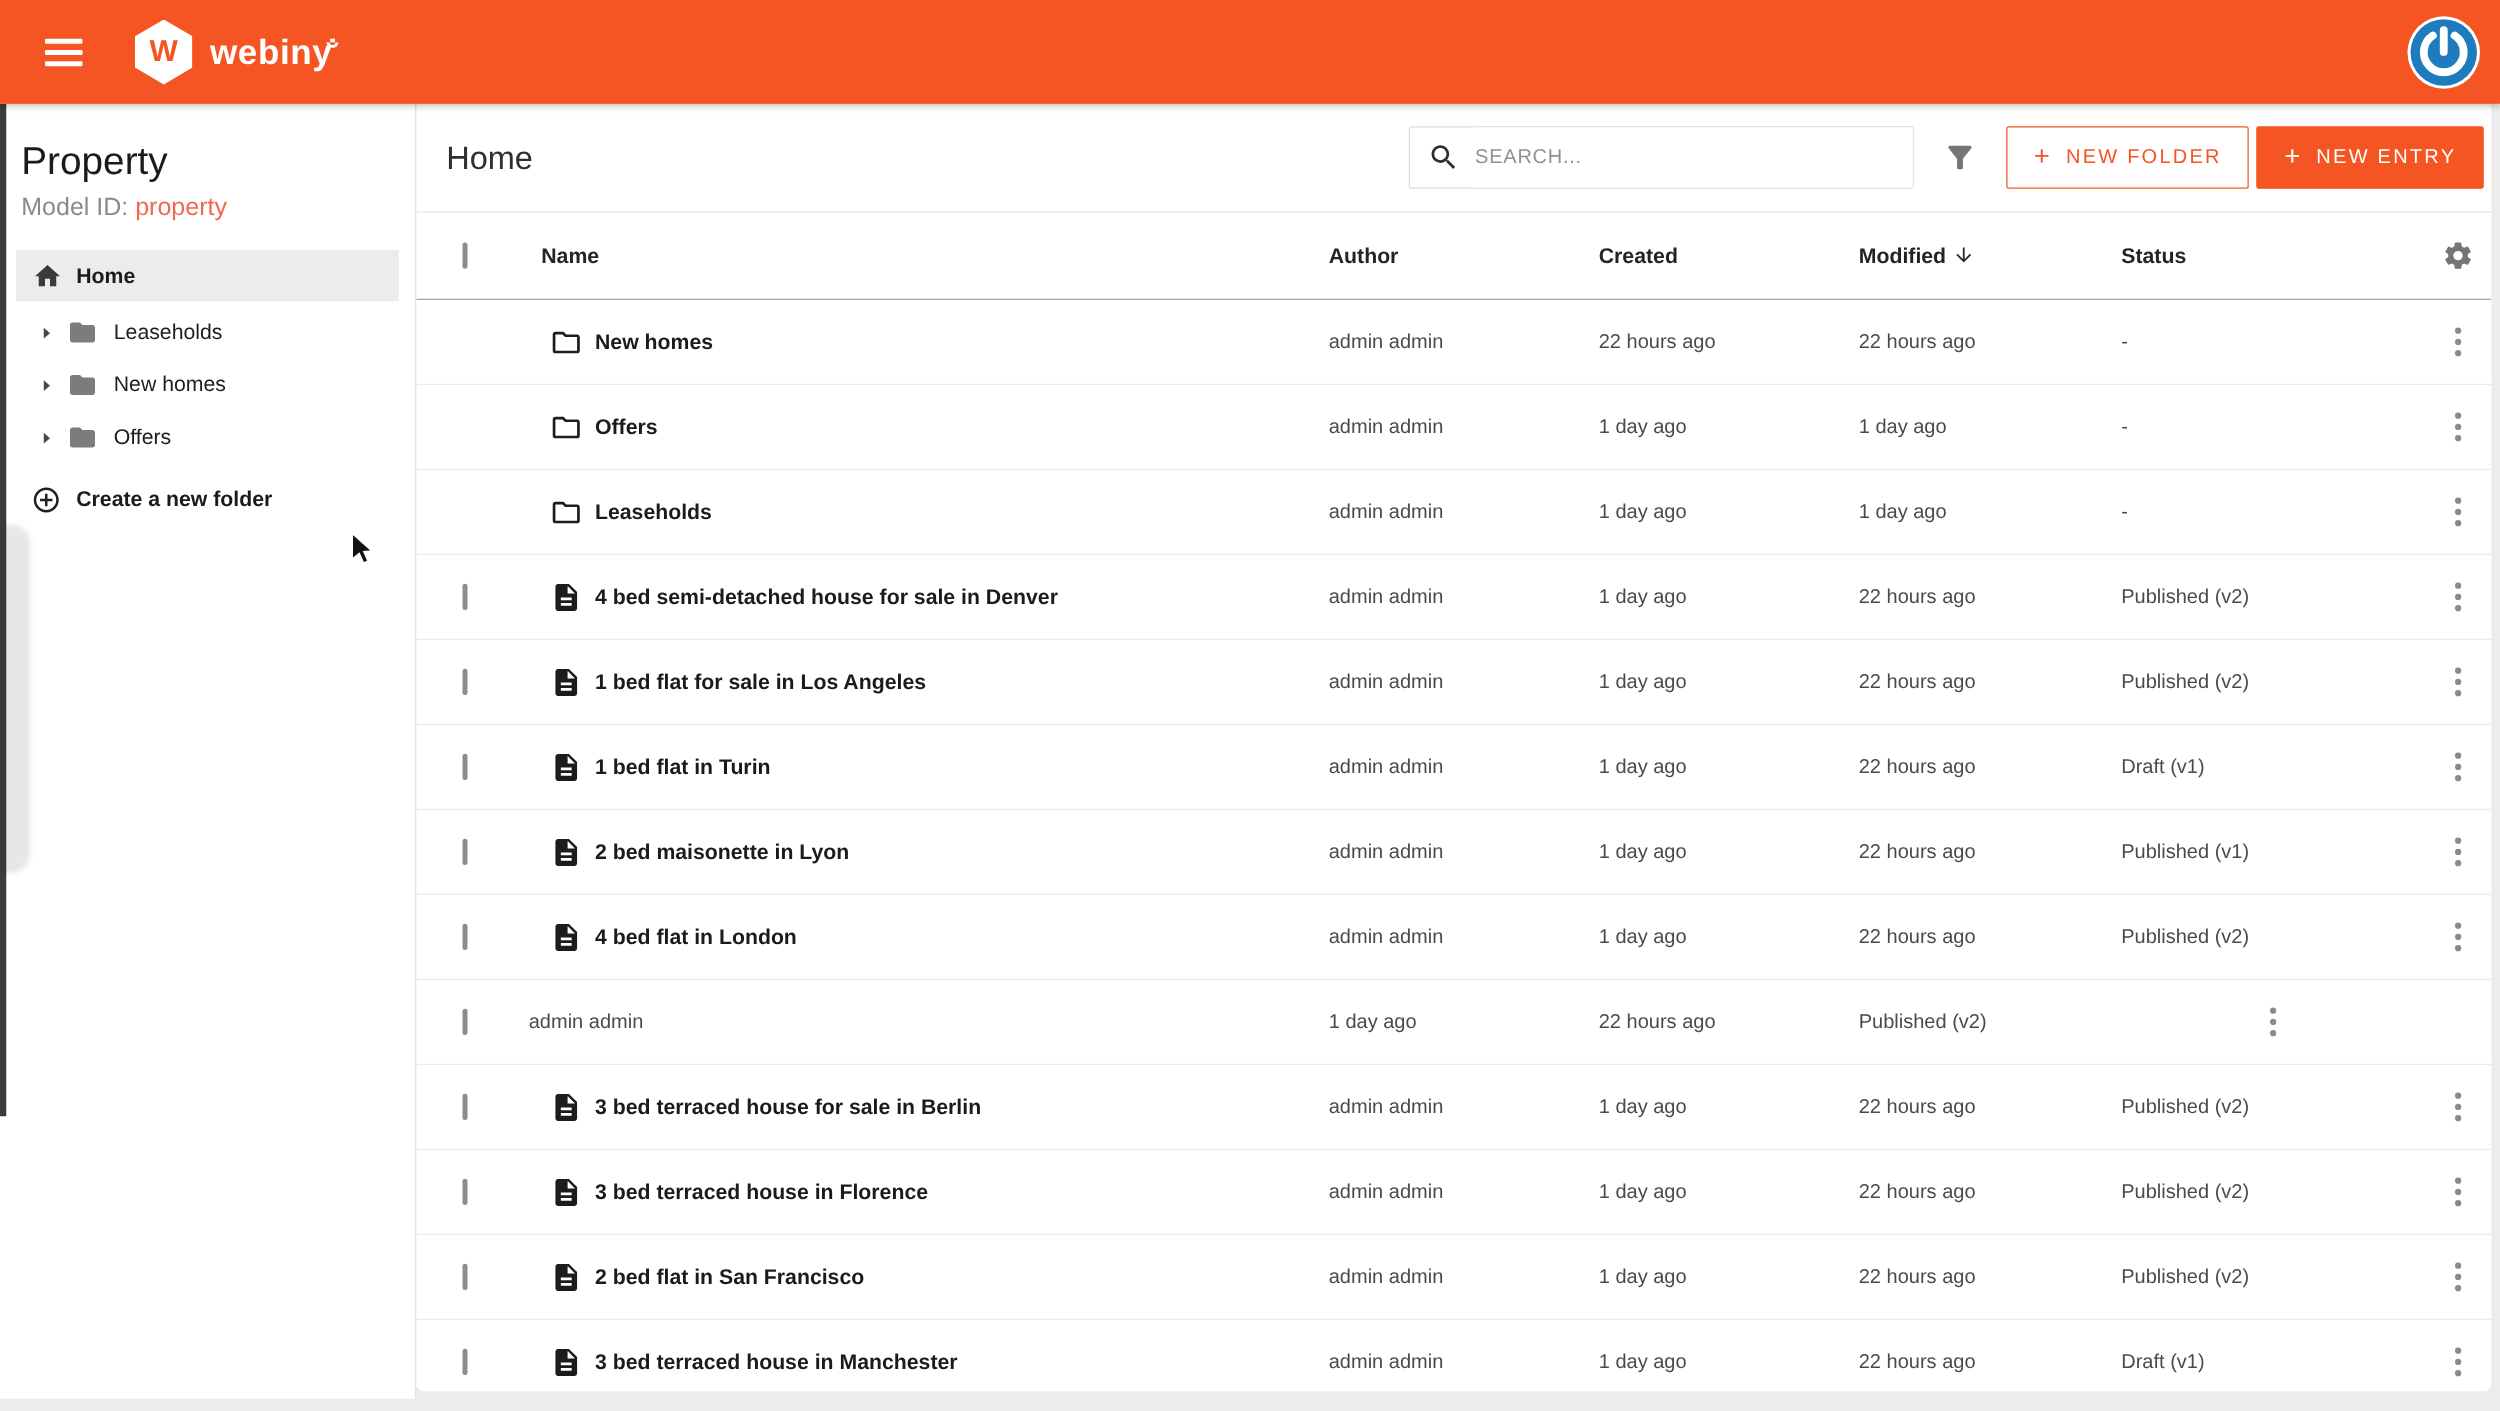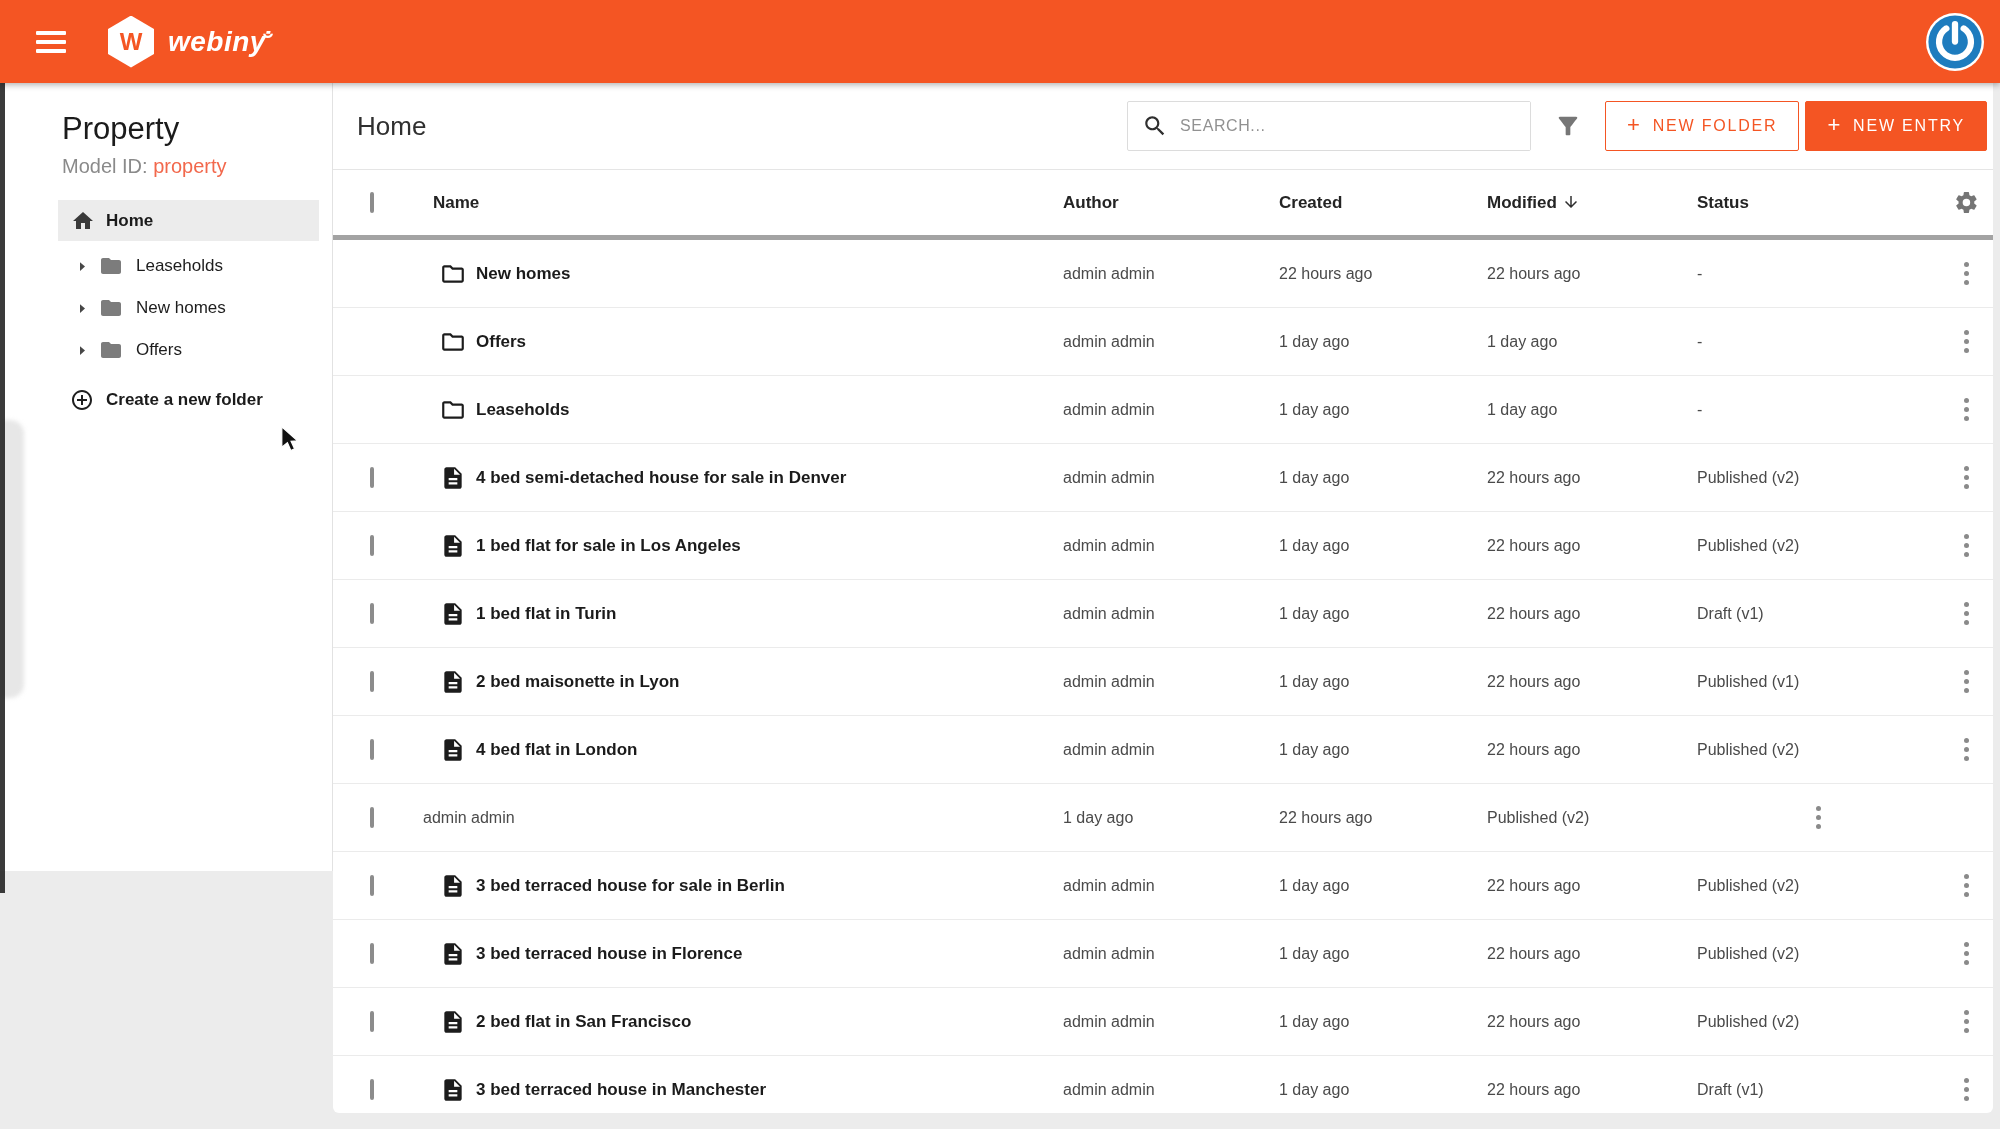--- a/index.html
+++ b/index.html
@@ -17,31 +17,31 @@
   }
   .hamburger { margin-left:36px; width:30px; height:22px; display:flex; flex-direction:column; justify-content:space-between; cursor:pointer; }
   .hamburger span { display:block; height:4px; background:#fff; border-radius:1px; }
   .logo-wrap { display:flex; align-items:center; margin-left:42px; gap:14px; }
   .logo-hex {
     width:46px; height:52px; background:#fff;
     clip-path:polygon(50% 0,100% 26%,100% 74%,50% 100%,0 74%,0 26%);
     display:flex; align-items:center; justify-content:center;
   }
   .logo-hex b { color:#F45523; font-size:24px; }
-  .logo-text { color:#fff; font-size:28px; font-weight:bold; letter-spacing:.5px;font-style:italic; }
+  .logo-text { color:#fff; font-size:28px; font-weight:bold; letter-spacing:.5px; }
   .logo-text .curl { display:inline-block; transform:translateY(3px); }
   .avatar {
     position:absolute; right:16px; top:13px; width:58px; height:58px; border-radius:50%;
     background:#fff; display:flex; align-items:center; justify-content:center; cursor:pointer;
   }
 
   
   .sidebar {
-    position:absolute; left:0; top:83px; width:333px; height:788px;
-    background:#fff; border-right:1px solid #E2E2E2; z-index:10;padding-left:45px;
+    position:absolute; left:0; top:83px; width:333px; height:1036px;
+    background:#fff; border-right:1px solid #E2E2E2; z-index:10;
   }
   .sb-title { margin:28px 0 0 17px; font-size:31px; font-weight:400; color:#1b1b1b; }
   .sb-model { margin:8px 0 0 17px; font-size:20px; color:#8a8a8a; }
   .sb-model .model-val { color:#F2684C; }
   .sb-home {
     margin:22px 13px 0 13px; height:41px; background:#ECECEC;
     display:flex; align-items:center; padding-left:13px; gap:11px; cursor:pointer;
   }
   .sb-home .label { font-size:17px; font-weight:bold; color:#1b1b1b; }
   .sb-tree { margin-top:4px; }
@@ -84,21 +84,21 @@
   }
   .btn .plus { font-size:22px; font-weight:400; line-height:1; transform:translateY(-1px); }
   .btn-outline { background:#fff; border:1px solid #F45523; color:#F45523; margin-right:6px; }
   .btn-solid { background:#F45523; border:1px solid #F45523; color:#fff; }
 
   
   .trow {
     display:grid; grid-template-columns:90px 640px 216px 208px 210px 243px 53px;
     align-items:center; border-bottom:1px solid #EBEBEB;
   }
-  .thead { height:70px; border-bottom:5px solid #a3a3a3; }
+  .thead { height:70px; border-bottom:1px solid #a3a3a3; }
   .thead .hlabel { font-size:17px; font-weight:bold; color:#242424; }
   .h-name { padding-left:10px; }
   .h-mod { display:flex; align-items:flex-start; gap:5px; }
   .tbody .trow { height:68px; }
   .checkbox {
     width:25px; height:25px; border:2px solid #8C8C8C; border-radius:2px; margin-left:37px; background:#fff; cursor:pointer;
   }
   .cell-name { display:flex; align-items:center; padding-left:17px; gap:10px; }
   .cell-name .nm { font-size:17px; font-weight:bold; color:#1b1b1b; cursor:pointer; }
   .cell-sec { font-size:16px; color:#4a4a4a; }

